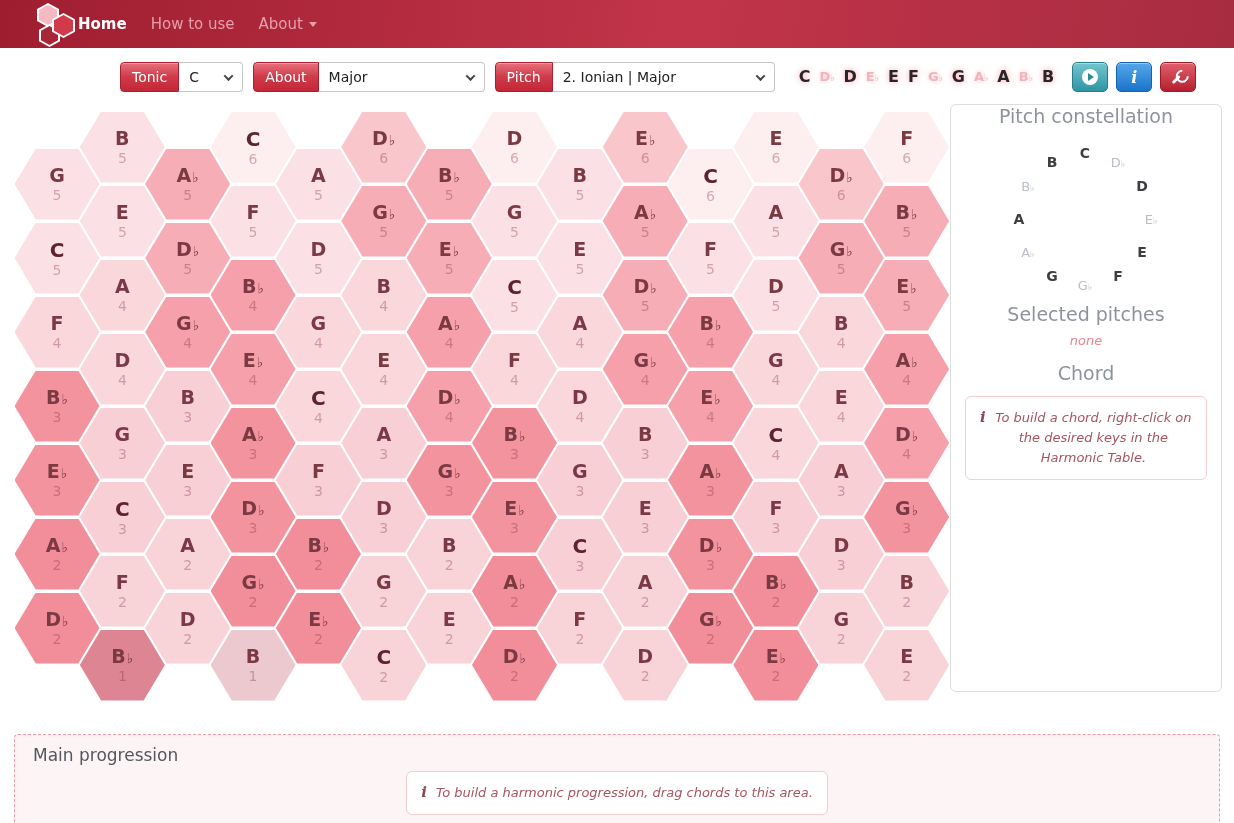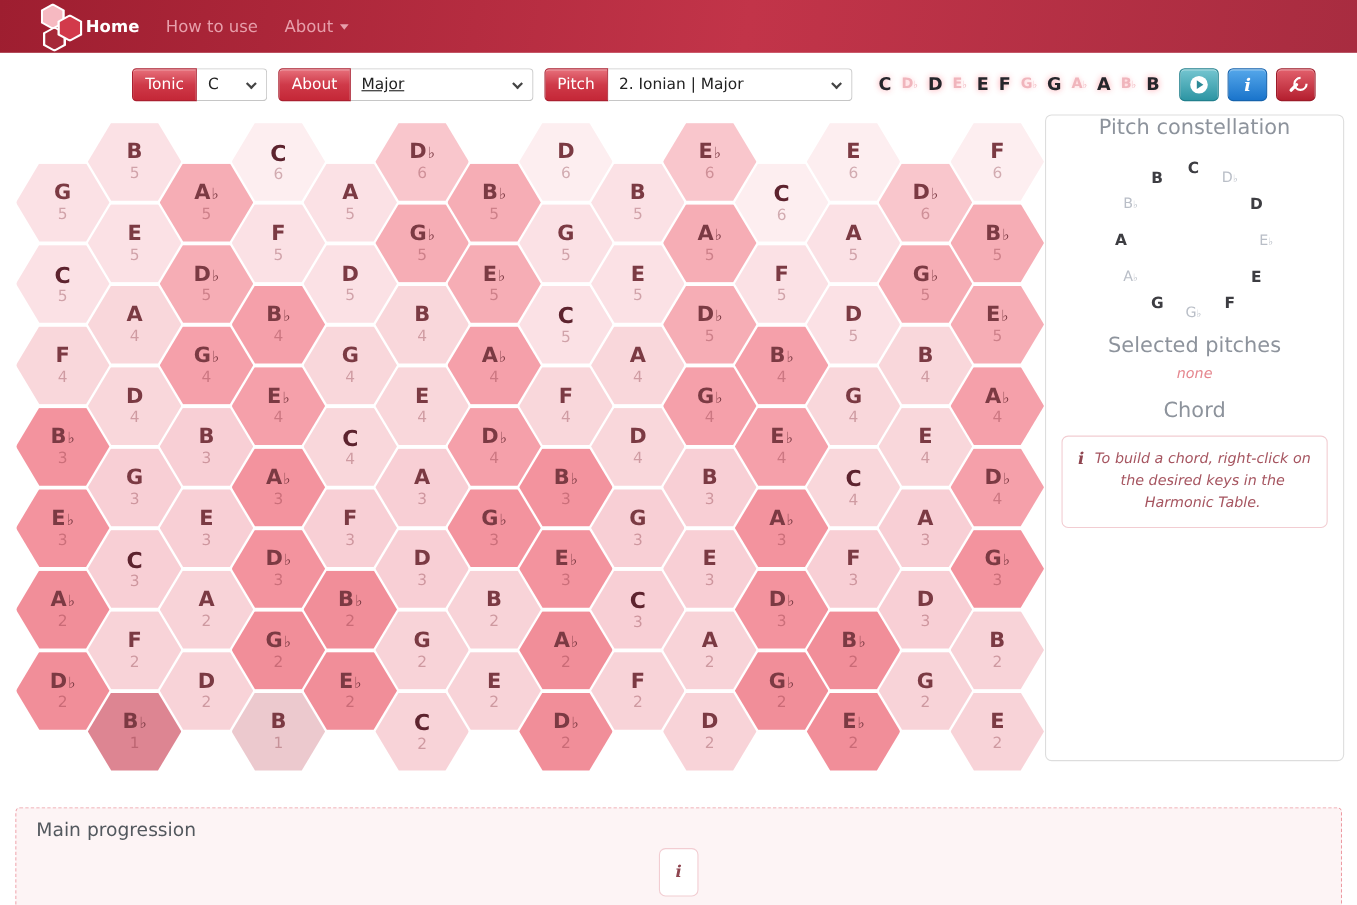--- a/index.html
+++ b/index.html
@@ -29,21 +29,21 @@
   .toolbar { display:flex; align-items:center; margin:14px 0 12px 120px; height:30px; gap:5px;}
   .ctl-group { display:inline-flex; align-items:stretch; height:30px; margin-right:5px;}
   .ctl-label { background:linear-gradient(180deg,#e7707b 0%,#cf3a49 50%,#c42737 100%);
     border:1px solid #ab2030; color:#fff; font-size:14px; display:flex; align-items:center;
     padding:0 11px; border-radius:4px 0 0 4px; box-shadow:inset 0 1px 0 rgba(255,255,255,.35); cursor:pointer;}
   .ctl-select { background:#fff; border:1px solid #c6c6c6; border-left:none; border-radius:0 4px 4px 0;
     display:flex; align-items:center; justify-content:space-between; padding:0 10px; font-size:14px; color:#222; cursor:pointer;}
   .chev { width:7px; height:7px; border-right:2px solid #444; border-bottom:2px solid #444;
     transform:rotate(45deg) translate(-1px,-1px); margin-left:12px; flex:0 0 auto;}
   .sel-tonic { width:64px; }
-  .sel-scale { width:166px;text-decoration:underline; }
+  .sel-scale { width:166px; }
   .sel-mode  { width:222px; }
   .pitch-row { display:flex; align-items:center; gap:9px; margin:0 10px 0 14px; }
   .pc { line-height:1; cursor:pointer; white-space:nowrap;}
   .pc.in { font-size:16px; font-weight:800; color:#26262b; text-shadow:0 0 6px rgba(255,145,155,.9);}
   .pc.out { font-size:13px; font-weight:600; color:#f0b5bc; text-shadow:0 0 5px rgba(255,190,196,.8);}
   .pc .fl { font-size:70%; font-weight:500;}
   .sq-btn { width:36px; height:30px; border-radius:5px; display:flex; align-items:center; justify-content:center;
     margin-left:3px; cursor:pointer; box-shadow:inset 0 1px 0 rgba(255,255,255,.4);}
   .btn-teal { background:linear-gradient(180deg,#74c5d0,#2d95a3); border:1px solid #22808d;}
   .btn-blue { background:linear-gradient(180deg,#55a7ea,#1a74cb); border:1px solid #1663ad;}
@@ -625,14 +625,15 @@
         <span class="txt">To build a chord, right-click on the desired keys in the Harmonic Table.</span>
       </div>
     </div>
   </div>
 </div>
 
 <div class="progression">
   <div class="prog-title">Main progression</div>
   <div class="info-chip prog-chip">
     <span class="chip-i">i</span>
+    <span>To build a harmonic progression, drag chords to this area.</span>
   </div>
 </div>
 
 </body></html>

